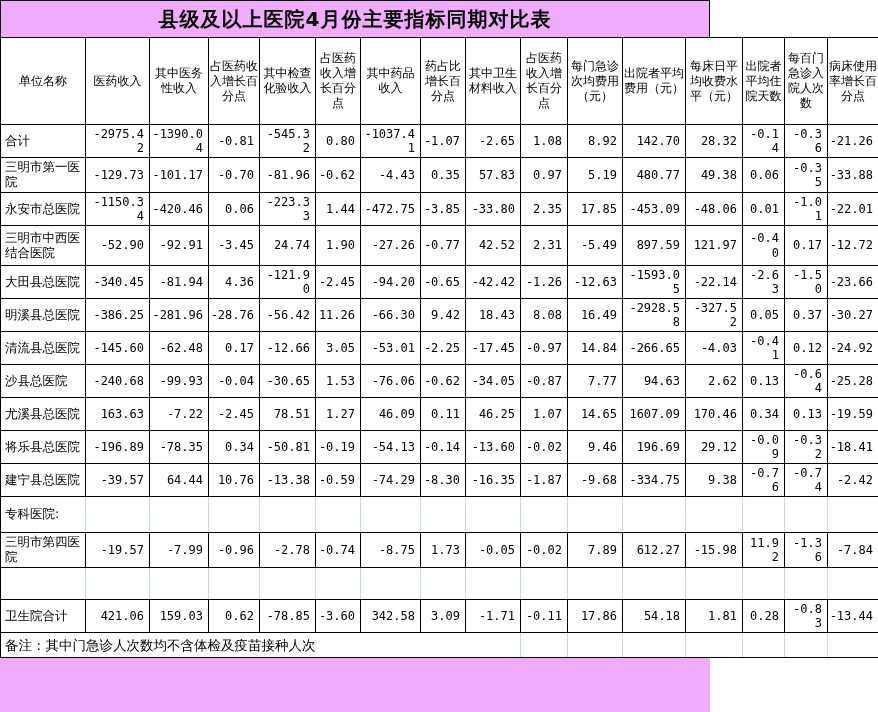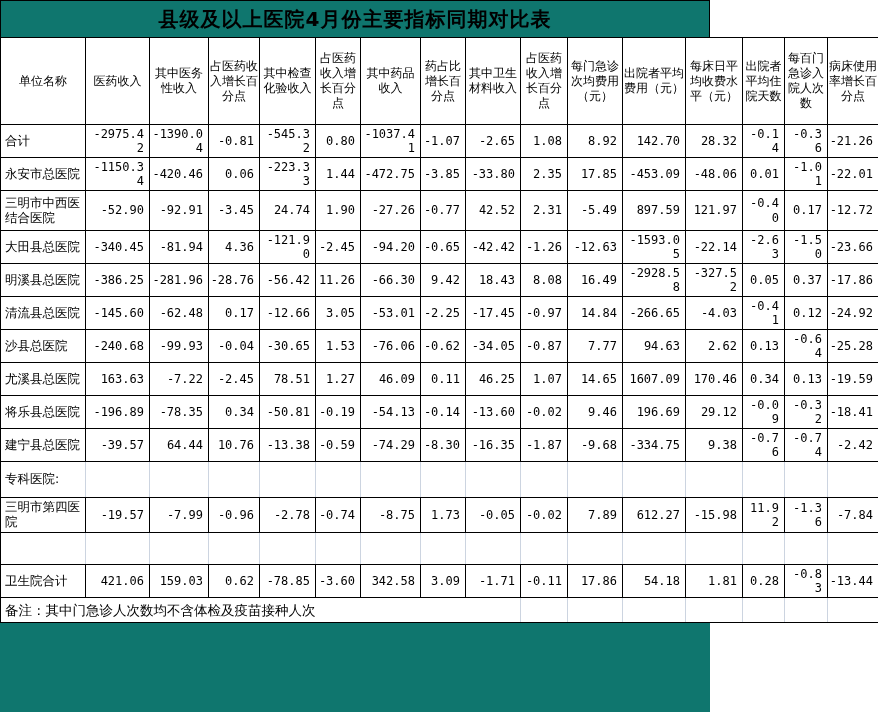--- a/index.html
+++ b/index.html
@@ -1,18 +1,18 @@
 <!DOCTYPE html>
 <html><head>
 <meta charset="utf-8">
 <style>
   html,body{margin:0;padding:0;background:#fff;}
   body{width:878px;height:712px;overflow:hidden;
        font-family:"DejaVu Sans","Liberation Sans",sans-serif;color:#000;}
-  .sheet{width:710px;height:712px;box-sizing:border-box;background:#0f766e;}
+  .sheet{width:710px;height:712px;box-sizing:border-box;background:#f0abfc;}
   .title{box-sizing:border-box;height:37px;line-height:36px;text-align:center;
          font-size:20px;font-weight:bold;letter-spacing:1px;
          border:1px solid #000;border-bottom:none;}
   table{border-collapse:collapse;table-layout:fixed;width:878px;}
   th{border:1px solid #000;font-weight:normal;font-size:12px;line-height:1.25;
      padding:2px 1px;text-align:center;vertical-align:middle;height:82px;
      word-break:break-all;background:#fff;}
   td{box-sizing:border-box;font-size:12px;vertical-align:middle;
      overflow:hidden;word-break:break-all;line-height:1.2;background:#fff;}
   tr.data td{border:1px solid #000;height:33px;}
@@ -87,20 +87,38 @@
           <td class="num">-2.65</td>
           <td class="num">1.08</td>
           <td class="num">8.92</td>
           <td class="num">142.70</td>
           <td class="num">28.32</td>
           <td class="num">-0.14</td>
           <td class="num">-0.36</td>
           <td class="num">-21.26</td>
         </tr>
         <tr class="data">
+          <td class="name">三明市第一医院</td>
+          <td class="num">-129.73</td>
+          <td class="num">-101.17</td>
+          <td class="num">-0.70</td>
+          <td class="num">-81.96</td>
+          <td class="num">-0.62</td>
+          <td class="num">-4.43</td>
+          <td class="num">0.35</td>
+          <td class="num">57.83</td>
+          <td class="num">0.97</td>
+          <td class="num">5.19</td>
+          <td class="num">480.77</td>
+          <td class="num">49.38</td>
+          <td class="num">0.06</td>
+          <td class="num">-0.35</td>
+          <td class="num">-33.88</td>
+        </tr>
+        <tr class="data">
           <td class="name">永安市总医院</td>
           <td class="num">-1150.34</td>
           <td class="num">-420.46</td>
           <td class="num">0.06</td>
           <td class="num">-223.33</td>
           <td class="num">1.44</td>
           <td class="num">-472.75</td>
           <td class="num">-3.85</td>
           <td class="num">-33.80</td>
           <td class="num">2.35</td>
@@ -156,21 +174,21 @@
           <td class="num">11.26</td>
           <td class="num">-66.30</td>
           <td class="num">9.42</td>
           <td class="num">18.43</td>
           <td class="num">8.08</td>
           <td class="num">16.49</td>
           <td class="num">-2928.58</td>
           <td class="num">-327.52</td>
           <td class="num">0.05</td>
           <td class="num">0.37</td>
-          <td class="num">-17.86</td>
+          <td class="num">-30.27</td>
         </tr>
         <tr class="data">
           <td class="name">清流县总医院</td>
           <td class="num">-145.60</td>
           <td class="num">-62.48</td>
           <td class="num">0.17</td>
           <td class="num">-12.66</td>
           <td class="num">3.05</td>
           <td class="num">-53.01</td>
           <td class="num">-2.25</td>

